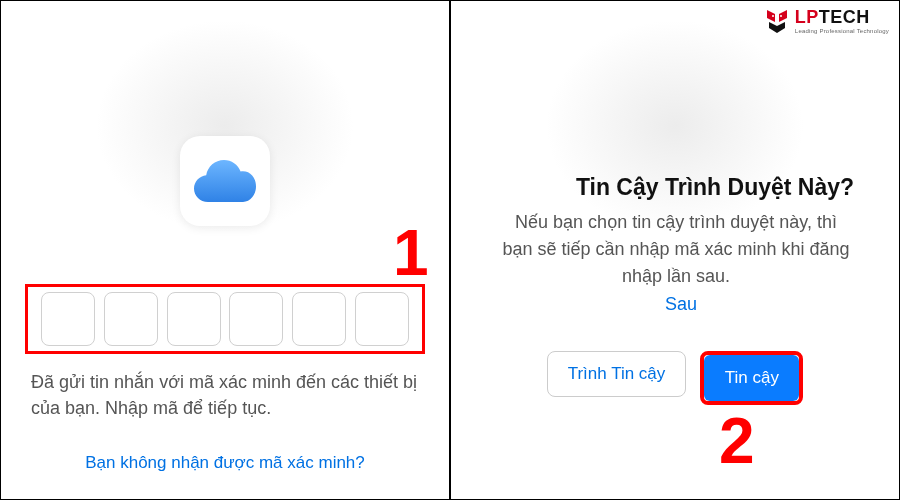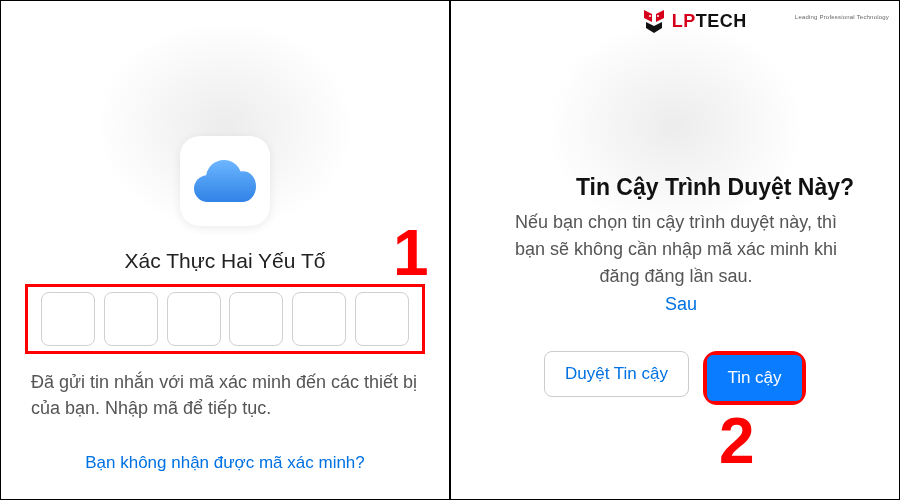--- a/index.html
+++ b/index.html
@@ -165,21 +165,21 @@
     cursor: pointer;
     min-width: 125px;
   }
   .btn-secondary {
     background: #fff;
     border: 1px solid #ccc;
     color: #0071e3;
   }
   .btn-primary-wrap {
     border: 4px solid #ff0000;
-    border-radius: 14px;
+    border-radius: 8px;
     padding: 0;
   }
   .btn-primary {
     background: #0a7cff;
     color: #fff;
     border: none;
     min-width: 95px;
     height: 46px;
     border-radius: 6px;
   }
@@ -196,23 +196,22 @@
   .brand {
     position: absolute;
     top: 7px;
     right: 10px;
     display: flex;
     align-items: center;
     gap: 6px;
   }
   .brand-text {
     display: flex;
-    flex-direction: row;
+    flex-direction: column;
     line-height: 1;
-    gap: 48px;
   }
   .brand-name { font-weight: 800; font-size: 18px; color: #111; letter-spacing: 0.5px; }
   .brand-name .accent { color: #d5001c; }
   .brand-tag { font-size: 6px; color: #666; letter-spacing: 0.2px; margin-top: 2px; }
 </style>
 </head>
 <body>
 
 <div class="container">
 
@@ -224,21 +223,20 @@
         <defs>
           <linearGradient id="cg" x1="0" y1="0" x2="0" y2="1">
             <stop offset="0" stop-color="#6db6ff"></stop>
             <stop offset="1" stop-color="#2f82e6"></stop>
           </linearGradient>
         </defs>
         <path d="M49 42 H14 C6 42 0 36 0 28.5 C0 21.5 5.4 16 12.2 15.2 C13.6 6.5 21 0 30 0 C37.5 0 44 4.7 46.6 11.5 C47.4 11.3 48.2 11.2 49 11.2 C56.2 11.2 62 17.2 62 26.6 C62 35 56.2 42 49 42 Z" fill="url(#cg)"></path>
       </svg>
     </div>
 
-    <div class="p1-title">Xác Thực Hai Yếu Tố</div>
 
     <div class="code-row">
       <div class="code-box"></div>
       <div class="code-box"></div>
       <div class="code-box"></div>
       <div class="code-box"></div>
       <div class="code-box"></div>
       <div class="code-box"></div>
     </div>
 
@@ -262,25 +260,25 @@
         <circle cx="8" cy="8" r="1" fill="#fff"></circle>
         <circle cx="16" cy="8" r="1" fill="#fff"></circle>
       </svg>
       <div class="brand-text">
         <div class="brand-name"><span class="accent">LP</span><span>TECH</span></div>
         <div class="brand-tag">Leading Professional Technology</div>
       </div>
     </div>
 
     <div class="p2-title">Tin Cậy Trình Duyệt Này?</div>
-    <div class="p2-desc">Nếu bạn chọn tin cậy trình duyệt này, thì bạn sẽ không cần nhập mã xác minh khi đăng đăng lần sau.</div>
+    <div class="p2-desc">Nếu bạn chọn tin cậy trình duyệt này, thì bạn sẽ tiếp cần nhập mã xác minh khi đăng nhập lần sau.</div>
     <div class="p2-later">Sau</div>
 
     <div class="btn-row">
-      <div class="btn btn-secondary">Duyệt Tin cậy</div>
+      <div class="btn btn-secondary">Trình Tin cậy</div>
       <div class="btn-primary-wrap">
         <div class="btn btn-primary">Tin cậy</div>
       </div>
     </div>
 
     <div class="anno-2">2</div>
   </div>
 
 </div>
 

